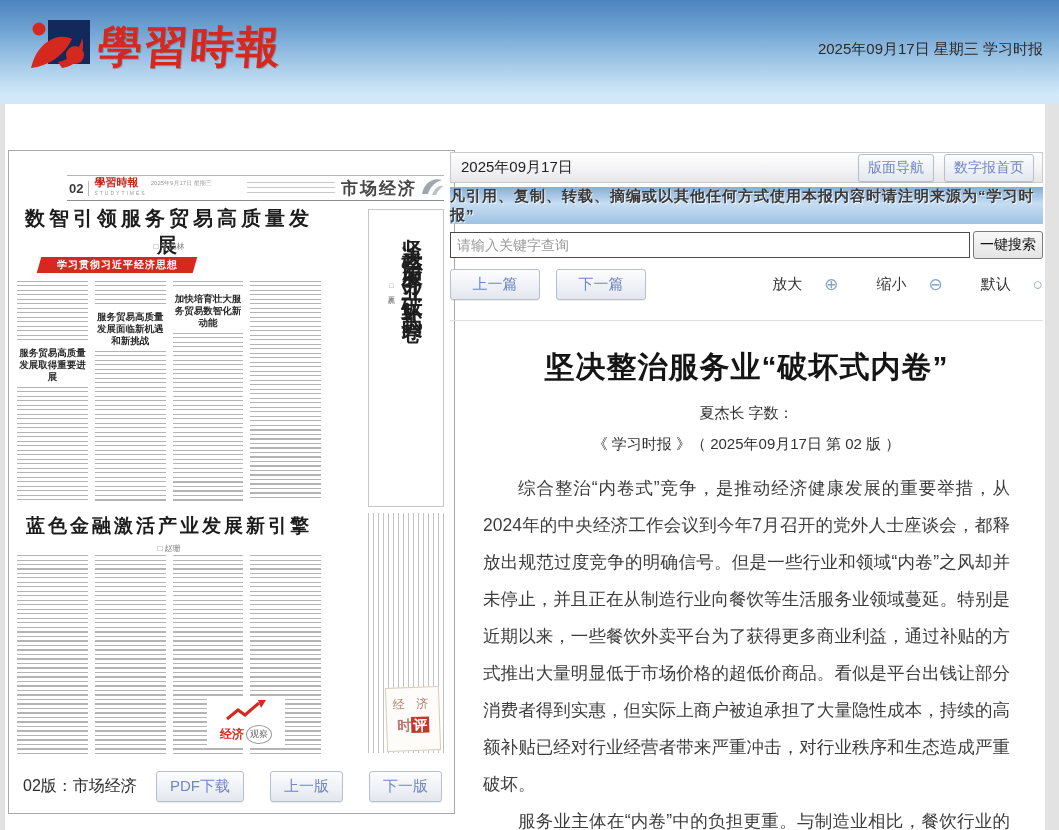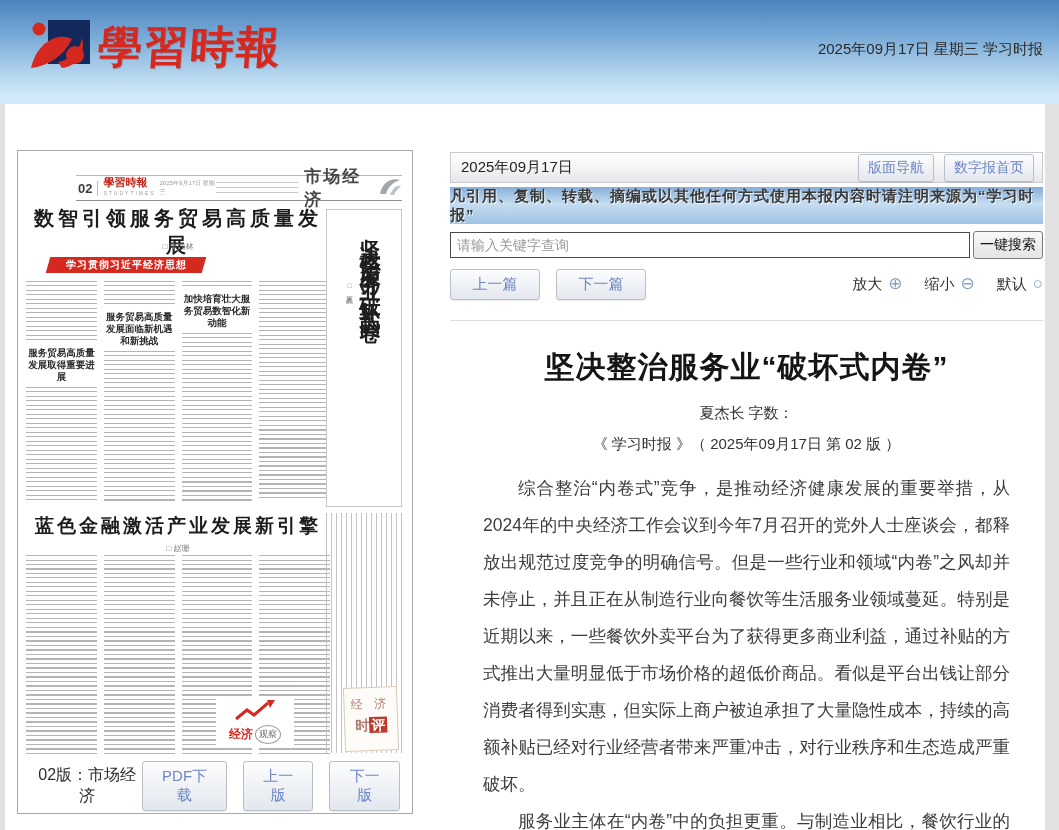--- a/index.html
+++ b/index.html
@@ -13,21 +13,21 @@
   .hdr-strip { position:absolute; left:0; top:96px; width:1059px; height:8px; background:#d2e8f9; }
   .logo { position:absolute; left:28px; top:16px; display:flex; align-items:center; gap:6px; }
   .logo-text { color:#d5281e; font-family:"DejaVu Serif", serif; font-weight:bold; font-size:44px;
                letter-spacing:2px; transform:skewX(-4deg); text-shadow:1px 1px 0 rgba(120,0,0,.25); }
   .hdr-date { position:absolute; right:16px; top:40px; font-size:15px; color:#2a2a2a; }
 
   
   .wrap { position:absolute; left:5px; top:104px; width:1040px; height:726px; background:#fff; }
 
   
-  .lbox { position:absolute; left:12px; top:46px; width:396px; height:664px;
+  .lbox { position:absolute; left:3px; top:46px; width:447px; height:664px;
           border:1px solid #a8a8a8; background:#fff; }
   .paper { position:absolute; left:0; top:0; width:100%; height:612px; }
 
   .mast { position:absolute; left:58px; right:10px; top:24px; height:26px;
           border-top:1px solid #b5b5b5; border-bottom:1px solid #8f8f8f;
           display:flex; align-items:center; }
   .mast-pg { font-size:13px; font-weight:bold; color:#3c3c3c; padding:0 5px 0 2px; border-right:1px solid #bbb; }
   .mast-logo { color:#c2271d; font-family:"DejaVu Serif", serif; font-weight:bold; font-size:11px; line-height:10px; padding-left:5px; }
   .mast-sub { display:block; color:#9a9a9a; font-size:5px; letter-spacing:2px; font-family:"Liberation Sans",sans-serif; font-weight:normal; }
   .mast-date { font-size:6px; color:#9a9a9a; margin-left:4px; align-self:flex-start; padding-top:3px; }
@@ -71,21 +71,21 @@
   .ew-t2 { color:#666; font-size:9px; border:1px solid #999; border-radius:50%; padding:2px 3px; }
   .econreview { position:absolute; right:14px; top:536px; width:54px; height:64px; background:#fdfcf8;
                 border:1px solid #d8cbb8; transform:rotate(-2deg); text-align:center;
                 font-family:"DejaVu Serif", serif; padding-top:8px; }
   .er1 { color:#b07a70; font-size:12px; letter-spacing:4px; }
   .er2 { color:#b07a70; font-size:14px; font-weight:bold; margin-top:4px; }
   .er2 b { background:#c0392b; color:#fff; padding:0 2px; font-weight:bold; }
 
   .lnav { position:absolute; left:14px; right:12px; top:618px; height:34px; display:flex; align-items:center; }
   .lnav-label { font-size:16px; color:#2b2b2b;text-align:center; }
-  .lnav-btns { margin-left:auto; display:flex; gap:16px; }
+  .lnav-btns { margin-left:auto; display:flex; gap:26px; }
 
   
   .btn-soft { display:inline-flex; align-items:center; justify-content:center;
               background:linear-gradient(180deg,#fdfdfe 0%,#eef1f5 55%,#e3e7ee 100%);
               border:1px solid #b9bfc9; border-radius:3px; color:#6f86c4;
               font-size:15px; padding:5px 13px; min-width:68px; cursor:pointer;
               box-shadow:0 1px 1px rgba(0,0,0,.08); }
   .btn-os { background:linear-gradient(180deg,#f8f8f8 0%,#e4e4e4 100%); border:1px solid #7a7a7a;
             border-radius:3px; color:#111; font-size:14px; padding:3px 6px; cursor:pointer; }
 
@@ -106,21 +106,21 @@
 
   .searchrow { margin-top:7px; display:flex; align-items:center; }
   .searchrow input { flex:1; height:26px; border:1px solid #4a4a4a; padding:0 6px; font-size:14px;
                      color:#333; outline:none; border-radius:0; background:#fff; }
   .searchrow input::placeholder { color:#9a9a9a; }
   .searchrow .btn-os { margin-left:3px; white-space:nowrap; height:28px; }
 
   .toolbar { margin-top:10px; padding-bottom:20px; border-bottom:1px solid #ddd;
              display:flex; align-items:center; }
   .toolbar .btn-soft { width:90px; margin-right:16px; }
-  .zoomctl { margin-left:auto; display:flex; align-items:flex-start; gap:6px; font-size:15px; color:#333; }
+  .zoomctl { margin-left:auto; display:flex; align-items:center; gap:22px; font-size:15px; color:#333; }
   .zoomctl .zlabel { margin-left:16px; }
   .zicon { color:#87a3c6; font-size:17px; line-height:1; }
 
   .article { margin:26px 33px 0 33px; }
   .art-title { text-align:center; font-size:30px; font-weight:bold; color:#151515; letter-spacing:1px; }
   .art-byline { text-align:center; font-size:15px; color:#333; margin-top:16px; }
   .art-source { text-align:center; font-size:15px; color:#333; margin-top:12px; }
   .art-body { margin-top:16px; }
   .art-body p { font-size:17.5px; line-height:37px; color:#3d3d3d; text-align:justify; text-indent:2em; }
 </style>

